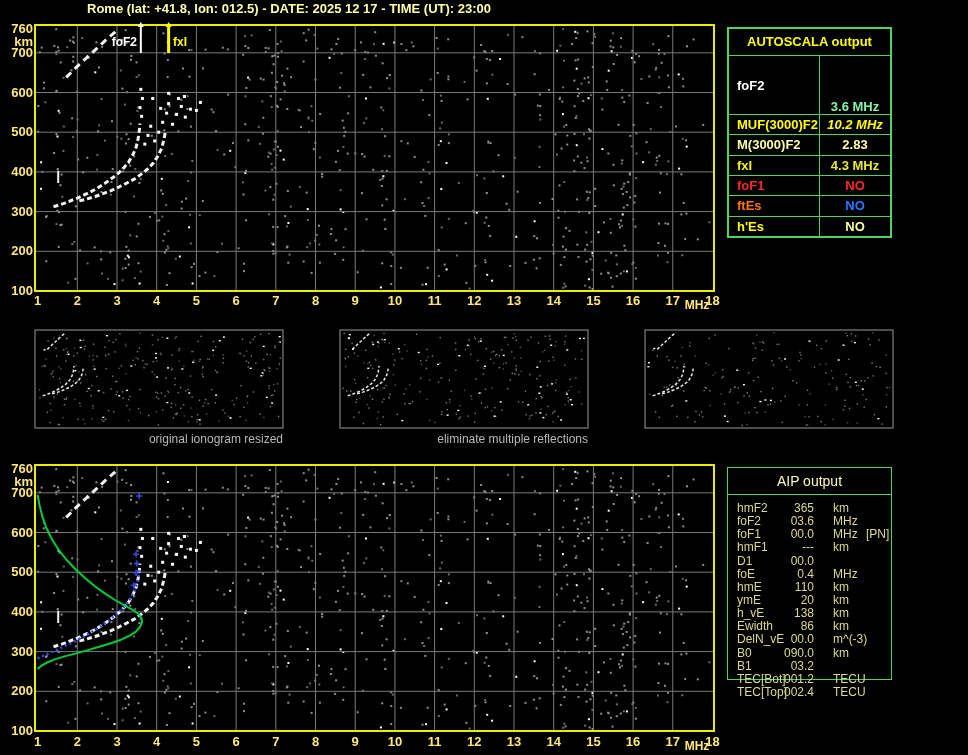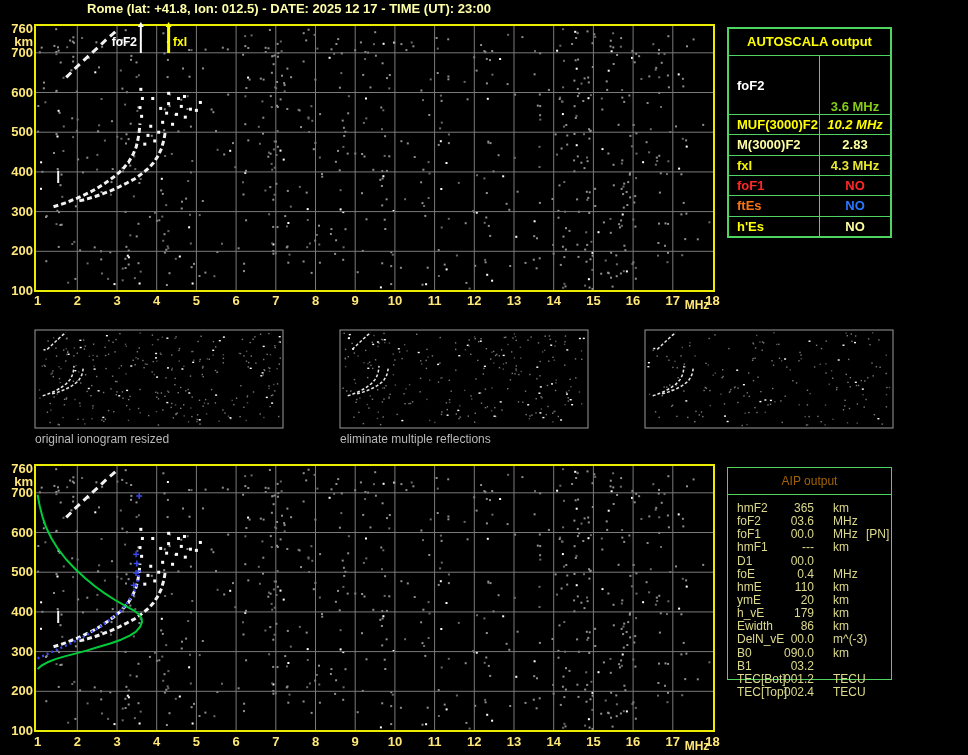--- a/index.html
+++ b/index.html
@@ -7,33 +7,33 @@
        font-family:"Liberation Sans",sans-serif;}
   .abs{position:absolute;}
   #gfx{position:absolute;left:0;top:0;}
   .title{left:0;top:1px;width:578px;text-align:center;color:#ffffa8;font-weight:bold;font-size:13px;}
   .tick{color:#ffe878;font-weight:bold;font-size:13px;line-height:14px;white-space:nowrap;}
   .ytick{width:33px;text-align:right;}
   .xtick{width:24px;text-align:center;}
   .unit{color:#ffe878;font-weight:bold;font-size:13px;}
   .mhz{width:34px;text-align:center;font-size:12px;}
   .mklab{font-weight:bold;font-size:12px;line-height:12px;}
-  .cap{width:248px;text-align:left;color:#b8b8b8;font-size:12px;}
+  .cap{width:248px;text-align:right;color:#b8b8b8;font-size:12px;}
   
   #as-box{left:727px;top:27px;width:165px;height:211px;border:2px solid #4fd45f;box-sizing:border-box;
           display:flex;flex-direction:column;}
   #as-head{height:26px;line-height:26px;text-align:center;color:#ffff00;font-weight:bold;font-size:13px;
            border-bottom:1px solid #4fd45f;}
   .arow{flex:1;display:flex;border-bottom:1px solid #4fd45f;font-weight:bold;font-size:13px;align-items:center;}
   .arow:last-child{border-bottom:none;}
   .alab{width:82px;padding-left:8px;border-right:1px solid #4fd45f;align-self:stretch;display:flex;align-items:center;}
   .aval{flex:1;text-align:center;}
   
   #aip-box{left:727px;top:467px;width:165px;height:213px;border:1px solid #4fd45f;box-sizing:border-box;overflow:visible;}
-  #aip-head{height:26px;line-height:26px;text-align:center;color:#a16207;font-size:12px;border-bottom:1px solid #4fd45f;}
+  #aip-head{height:26px;line-height:26px;text-align:center;color:#fef9c3;font-size:14px;border-bottom:1px solid #4fd45f;}
   #aip-rows{padding-top:7px;}
   .prow{position:relative;height:13.15px;font-size:12px;line-height:13px;color:#dcd98c;white-space:nowrap;}
   .pl{position:absolute;left:9px;}
   .pv{position:absolute;left:10px;width:76px;text-align:right;}
   .pu{position:absolute;left:105px;}
   .px{position:absolute;left:138px;}
 </style>
 </head>
 <body>
 
@@ -2514,21 +2514,21 @@
       <div class="abs tick ytick" style="left: 0px; top: 644.606px;">300</div>
       <div class="abs tick ytick" style="left: 0px; top: 684.303px;">200</div>
       <div class="abs tick ytick" style="left: 0px; top: 724px;">100</div>
     </div>
 
   <div class="abs" id="as-box">
     <div id="as-head">AUTOSCALA output</div>
     <div id="as-rows" style="display:flex;flex-direction:column;flex:1">
         <div class="arow">
           <div class="alab" style="color: rgb(255, 255, 255);">foF2</div>
-          <div class="aval" style="color: #84cc16; margin-top: 43px;">3.6 MHz</div>
+          <div class="aval" style="color: #86efac; margin-top: 43px;">3.6 MHz</div>
         </div>
         <div class="arow">
           <div class="alab" style="color: rgb(255, 255, 0);">MUF(3000)F2</div>
           <div class="aval" style="color: rgb(255, 255, 0); font-style: italic;">10.2 MHz</div>
         </div>
         <div class="arow">
           <div class="alab" style="color: rgb(255, 255, 160);">M(3000)F2</div>
           <div class="aval" style="color: rgb(255, 255, 160);">2.83</div>
         </div>
         <div class="arow">
@@ -2599,21 +2599,21 @@
           <span class="px"></span>
         </div>
         <div class="prow">
           <span class="pl">ymE</span>
           <span class="pv">20</span>
           <span class="pu">km</span>
           <span class="px"></span>
         </div>
         <div class="prow">
           <span class="pl">h_vE</span>
-          <span class="pv">179</span>
+          <span class="pv">138</span>
           <span class="pu">km</span>
           <span class="px"></span>
         </div>
         <div class="prow">
           <span class="pl">Ewidth</span>
           <span class="pv">86</span>
           <span class="pu">km</span>
           <span class="px"></span>
         </div>
         <div class="prow">

